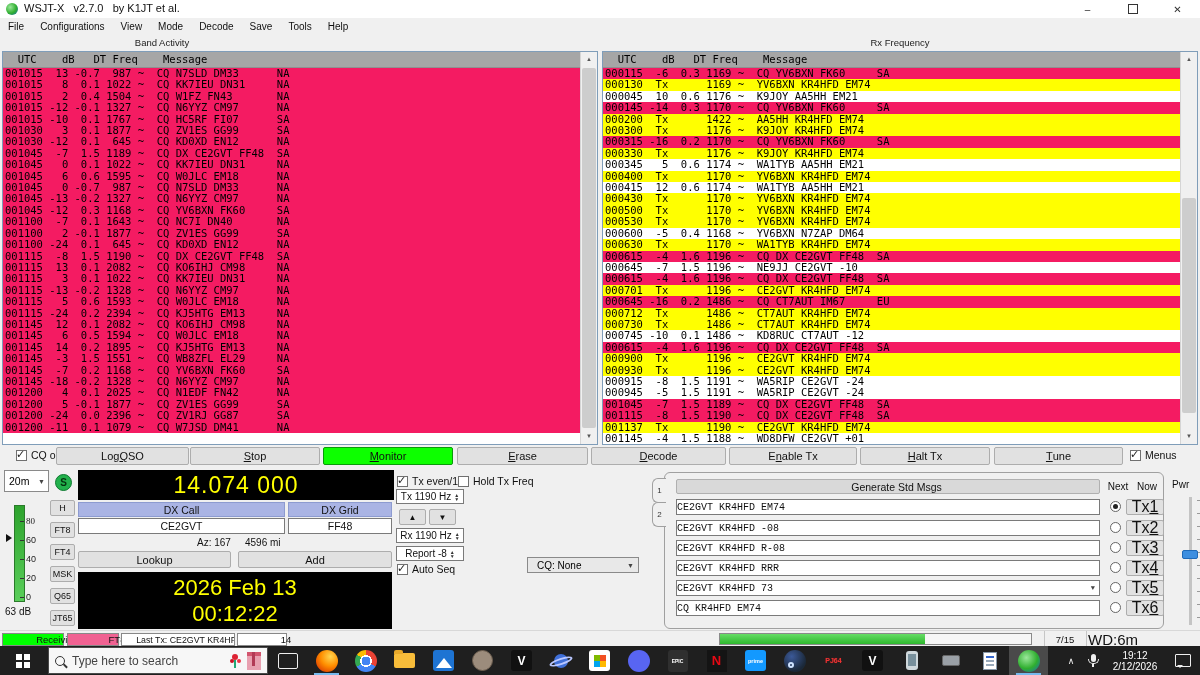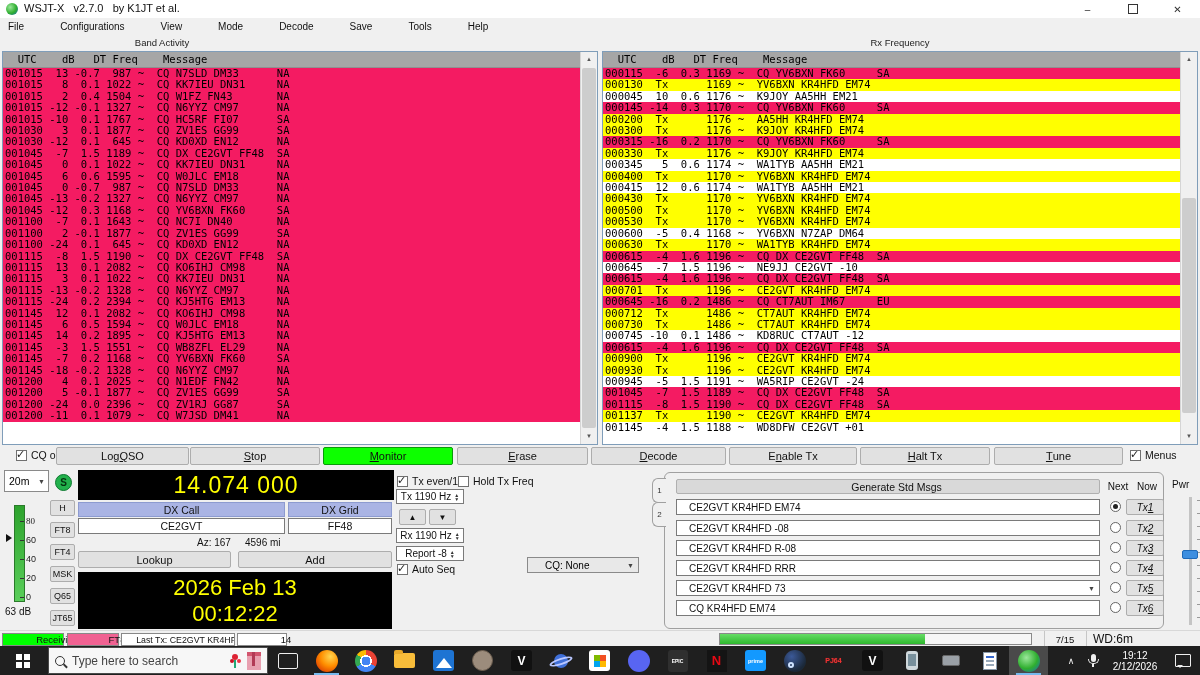--- a/index.html
+++ b/index.html
@@ -13,21 +13,21 @@
   #app-icon{position:absolute;left:6px;top:3px;width:12px;height:12px;border-radius:50%;
     background:radial-gradient(circle at 35% 35%,#9be89b,#2fae2f 55%,#1565c0 100%);}
   #win-title{position:absolute;left:24px;top:2px;font-size:11px;color:#111;white-space:pre;}
   #win-controls{position:absolute;right:0;top:0;height:18px;display:flex;}
   .wbtn{width:45px;height:18px;display:flex;align-items:center;justify-content:center;
     font-size:10px;color:#333;}
   #win-max span{display:block;width:8px;height:8px;border:1px solid #333;}
 
   
   #menubar{position:absolute;left:0;top:18px;width:1200px;height:17px;background:#f0f0f0;
-    display:flex;align-items:center;gap:20px;}
+    display:flex;align-items:center;}
   .menuitem{padding:0 8px;font-size:10px;color:#111;}
 
   
   .paneltitle{position:absolute;top:37px;font-size:9.5px;color:#222;text-align:center;width:200px;}
   #label-band{left:62px;}
   #label-rx{left:800px;}
 
   
   .panel{position:absolute;top:51px;width:596px;height:394px;background:#ffffff;
     border:1px solid #7f9db9;box-sizing:border-box;}
@@ -98,44 +98,44 @@
   
   .spinbox{position:absolute;background:#fff;border:1px solid #7a7a7a;font-size:10px;color:#111;
     display:flex;align-items:center;justify-content:center;box-sizing:border-box;gap:3px;}
   .updn{display:flex;flex-direction:column;font-size:5px;line-height:4px;color:#333;}
   #tx-spin{left:396px;top:489px;width:68px;height:15px;}
   #rx-spin{left:396px;top:528px;width:68px;height:15px;}
   #report-spin{left:396px;top:546px;width:68px;height:15px;}
   #up-btn{position:absolute;left:399px;top:509px;width:27px;height:16px;font-size:8px;}
   #dn-btn{position:absolute;left:429px;top:509px;width:27px;height:16px;font-size:8px;}
   #cq-select{position:absolute;left:527px;top:557px;width:112px;height:16px;background:#e8e8e8;
-    border:1px solid #8a8a8a;font-size:10px;display:flex;align-items:center;padding-left:17px;
+    border:1px solid #8a8a8a;font-size:10px;display:flex;align-items:center;padding-left:9px;
     box-sizing:border-box;}
   #cq-arrow{position:absolute;right:4px;font-size:7px;color:#444;}
 
   
   #msg-panel{position:absolute;left:664px;top:472px;width:500px;height:157px;
     border:1px solid #a0a0a0;border-radius:6px;box-sizing:border-box;}
   .sidetab{position:absolute;left:652px;width:13px;height:23px;border:1px solid #a0a0a0;
     border-right:none;border-radius:6px 0 0 6px;background:#f0f0f0;font-size:8px;color:#333;
     display:flex;align-items:center;justify-content:center;}
   #tab-1{top:478px;}
   #tab-2{top:502px;}
   #gen-std{position:absolute;left:676px;top:479px;width:424px;height:15px;background:#d9d9d9;
     border:1px solid #b0b0b0;font-size:10.5px;padding-left:17px;}
   #next-label{position:absolute;left:1104px;top:481px;width:28px;text-align:center;font-size:10px;color:#111;}
   #now-label{position:absolute;left:1130px;top:481px;width:34px;text-align:center;font-size:10px;color:#111;}
   .msgfield{position:absolute;left:676px;width:424px;height:16px;background:#fff;
     border:1px solid #7a7a7a;font-size:10px;color:#111;display:flex;align-items:center;
-    padding-left:12px;box-sizing:border-box;}
+    padding-left:0;box-sizing:border-box;font-family:Liberation Mono, monospace;}
   .msgfield .carrow{position:absolute;right:4px;font-size:7px;color:#444;}
   .radio{position:absolute;left:1110px;width:11px;height:11px;border:1px solid #666;
     border-radius:50%;background:#fff;box-sizing:border-box;}
   .radio.sel::after{content:"";display:block;width:5px;height:5px;margin:2px;border-radius:50%;background:#222;}
-  .txbtn{position:absolute;left:1126px;width:38px;height:16px;font-size:10px;font-style:italic;}
+  .txbtn{position:absolute;left:1126px;width:38px;height:16px;font-size:16px;}
   #pwr-label{position:absolute;left:1172px;top:479px;font-size:10px;color:#111;}
   #pwr-groove{position:absolute;left:1189px;top:497px;width:3px;height:128px;background:#c4c4c4;}
   #pwr-ticks{position:absolute;left:1197px;top:500px;width:4px;height:122px;
     background:repeating-linear-gradient(180deg,#999 0 1px,transparent 1px 13px);}
   #pwr-handle{position:absolute;left:1182px;top:550px;width:16px;height:9px;background:#3d8fe0;
     border:1px solid #1f6ab8;border-radius:2px;box-sizing:border-box;}
 
   
   #statusbar{position:absolute;left:0;top:630px;width:1200px;height:16px;background:#f0f0f0;
     border-top:1px solid #d8d8d8;box-sizing:border-box;}
@@ -144,21 +144,21 @@
   #st-receiving{left:2px;width:62px;background:#00ff00;}
   #st-mode{left:67px;width:52px;background:#f06292;}
   #st-lasttx{left:121px;width:114px;background:#fff;font-size:8.8px;overflow:hidden;white-space:nowrap;}
   #st-count{left:237px;width:22px;background:#fff;}
   #st-progress{left:719px;width:313px;top:2px;height:12px;position:absolute;background:#f6f6f6;
     border:1px solid #8a8a8a;box-sizing:border-box;}
   #st-progress-fill{height:100%;background:linear-gradient(180deg,#66dd66,#2eb82e);width:0;}
   #st-decinfo{position:absolute;left:1044px;top:0;width:40px;height:16px;border-left:1px solid #c6c6c6;
     font-size:9.5px;display:flex;align-items:center;justify-content:center;color:#111;}
   #st-wd{position:absolute;left:1086px;top:0;width:52px;height:16px;border-left:1px solid #c6c6c6;
-    font-size:12px;display:flex;align-items:center;justify-content:center;color:#111;}
+    font-size:15px;display:flex;align-items:center;justify-content:center;color:#111;}
 
   
   #taskbar{position:absolute;left:0;top:646px;width:1200px;height:29px;background:#1f1f1f;}
   #start-btn{position:absolute;left:0;top:0;width:46px;height:29px;display:flex;align-items:center;
     justify-content:center;}
   #winlogo{width:14px;height:14px;display:grid;grid-template-columns:6px 6px;
     grid-template-rows:6px 6px;gap:2px;}
   #winlogo span{background:#ffffff;}
   #search-box{position:absolute;left:48px;top:1px;width:220px;height:27px;background:#f7f7f7;
     border:1px solid #4a4a4a;box-sizing:border-box;display:flex;align-items:center;gap:7px;
@@ -278,20 +278,21 @@
         <div class="drow cq">001045   0 -0.7  987 ~  CQ N7SLD DM33      NA</div>
         <div class="drow cq">001045 -13 -0.2 1327 ~  CQ N6YYZ CM97      NA</div>
         <div class="drow cq">001045 -12  0.3 1168 ~  CQ YV6BXN FK60     SA</div>
         <div class="drow cq">001100  -7  0.1 1643 ~  CQ NC7I DN40       NA</div>
         <div class="drow cq">001100   2 -0.1 1877 ~  CQ ZV1ES GG99      SA</div>
         <div class="drow cq">001100 -24  0.1  645 ~  CQ KD0XD EN12      NA</div>
         <div class="drow cq">001115  -8  1.5 1190 ~  CQ DX CE2GVT FF48  SA</div>
         <div class="drow cq">001115  13  0.1 2082 ~  CQ KO6IHJ CM98     NA</div>
         <div class="drow cq">001115   3  0.1 1022 ~  CQ KK7IEU DN31     NA</div>
         <div class="drow cq">001115 -13 -0.2 1328 ~  CQ N6YYZ CM97      NA</div>
+        <div class="drow cq">001115   5  0.6 1593 ~  CQ W0JLC EM18      NA</div>
         <div class="drow cq">001115 -24  0.2 2394 ~  CQ KJ5HTG EM13     NA</div>
         <div class="drow cq">001145  12  0.1 2082 ~  CQ KO6IHJ CM98     NA</div>
         <div class="drow cq">001145   6  0.5 1594 ~  CQ W0JLC EM18      NA</div>
         <div class="drow cq">001145  14  0.2 1895 ~  CQ KJ5HTG EM13     NA</div>
         <div class="drow cq">001145  -3  1.5 1551 ~  CQ WB8ZFL EL29     NA</div>
         <div class="drow cq">001145  -7  0.2 1168 ~  CQ YV6BXN FK60     SA</div>
         <div class="drow cq">001145 -18 -0.2 1328 ~  CQ N6YYZ CM97      NA</div>
         <div class="drow cq">001200   4  0.1 2025 ~  CQ N1EDF FN42      NA</div>
         <div class="drow cq">001200   5 -0.1 1877 ~  CQ ZV1ES GG99      SA</div>
         <div class="drow cq">001200 -24  0.0 2396 ~  CQ ZV1RJ GG87      SA</div>
@@ -304,21 +305,21 @@
     </div>
   </div>
 
   <div class="panel" id="rx-panel">
     <div class="thead">  UTC    dB   DT Freq    Message</div>
     <div class="tbody" id="rx-rows">
         <div class="drow cq">000115  -6  0.3 1169 ~  CQ YV6BXN FK60     SA</div>
         <div class="drow tx">000130  Tx      1169 ~  YV6BXN KR4HFD EM74</div>
         <div class="drow std">000045  10  0.6 1176 ~  K9JOY AA5HH EM21</div>
         <div class="drow cq">000145 -14  0.3 1170 ~  CQ YV6BXN FK60     SA</div>
-        <div class="drow tx">000200  Tx      1176 ~  AA5HH KR4HFD EM74</div>
+        <div class="drow tx">000200  Tx      1422 ~  AA5HH KR4HFD EM74</div>
         <div class="drow tx">000300  Tx      1176 ~  K9JOY KR4HFD EM74</div>
         <div class="drow cq">000315 -16  0.2 1170 ~  CQ YV6BXN FK60     SA</div>
         <div class="drow tx">000330  Tx      1176 ~  K9JOY KR4HFD EM74</div>
         <div class="drow std">000345   5  0.6 1174 ~  WA1TYB AA5HH EM21</div>
         <div class="drow tx">000400  Tx      1170 ~  YV6BXN KR4HFD EM74</div>
         <div class="drow std">000415  12  0.6 1174 ~  WA1TYB AA5HH EM21</div>
         <div class="drow tx">000430  Tx      1170 ~  YV6BXN KR4HFD EM74</div>
         <div class="drow tx">000500  Tx      1170 ~  YV6BXN KR4HFD EM74</div>
         <div class="drow tx">000530  Tx      1170 ~  YV6BXN KR4HFD EM74</div>
         <div class="drow std">000600  -5  0.4 1168 ~  YV6BXN N7ZAP DM64</div>
@@ -327,20 +328,21 @@
         <div class="drow std">000645  -7  1.5 1196 ~  NE9JJ CE2GVT -10</div>
         <div class="drow cq">000615  -4  1.6 1196 ~  CQ DX CE2GVT FF48  SA</div>
         <div class="drow tx">000701  Tx      1196 ~  CE2GVT KR4HFD EM74</div>
         <div class="drow cq">000645 -16  0.2 1486 ~  CQ CT7AUT IM67     EU</div>
         <div class="drow tx">000712  Tx      1486 ~  CT7AUT KR4HFD EM74</div>
         <div class="drow tx">000730  Tx      1486 ~  CT7AUT KR4HFD EM74</div>
         <div class="drow std">000745 -10  0.1 1486 ~  KD8RUC CT7AUT -12</div>
         <div class="drow cq">000615  -4  1.6 1196 ~  CQ DX CE2GVT FF48  SA</div>
         <div class="drow tx">000900  Tx      1196 ~  CE2GVT KR4HFD EM74</div>
         <div class="drow tx">000930  Tx      1196 ~  CE2GVT KR4HFD EM74</div>
+        <div class="drow std">000915  -8  1.5 1191 ~  WA5RIP CE2GVT -24</div>
         <div class="drow std">000945  -5  1.5 1191 ~  WA5RIP CE2GVT -24</div>
         <div class="drow cq">001045  -7  1.5 1189 ~  CQ DX CE2GVT FF48  SA</div>
         <div class="drow cq">001115  -8  1.5 1190 ~  CQ DX CE2GVT FF48  SA</div>
         <div class="drow tx">001137  Tx      1190 ~  CE2GVT KR4HFD EM74</div>
         <div class="drow std">001145  -4  1.5 1188 ~  WD8DFW CE2GVT +01</div>
       </div>
     <div class="vscroll">
       <div class="sarrow">▲</div>
       <div class="sthumb" id="rx-thumb"></div>
       <div class="sarrow dn">▼</div>

